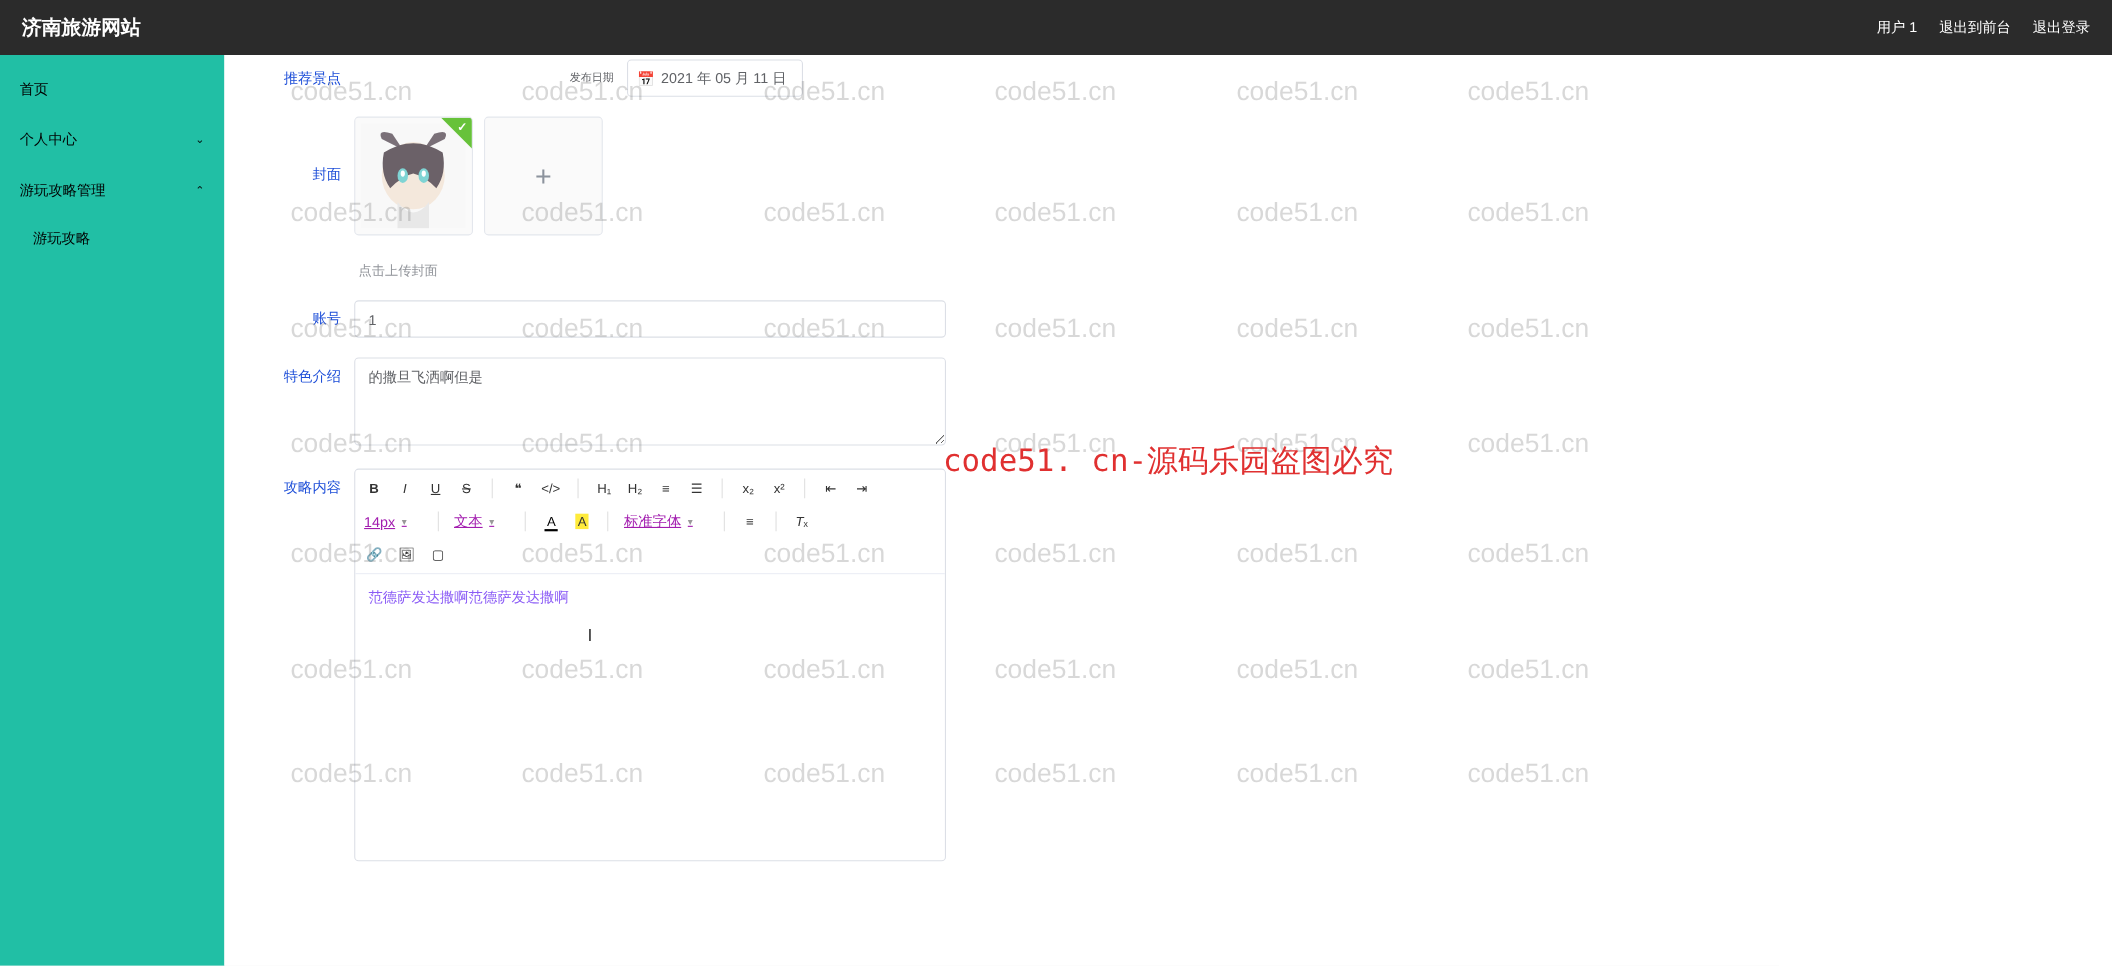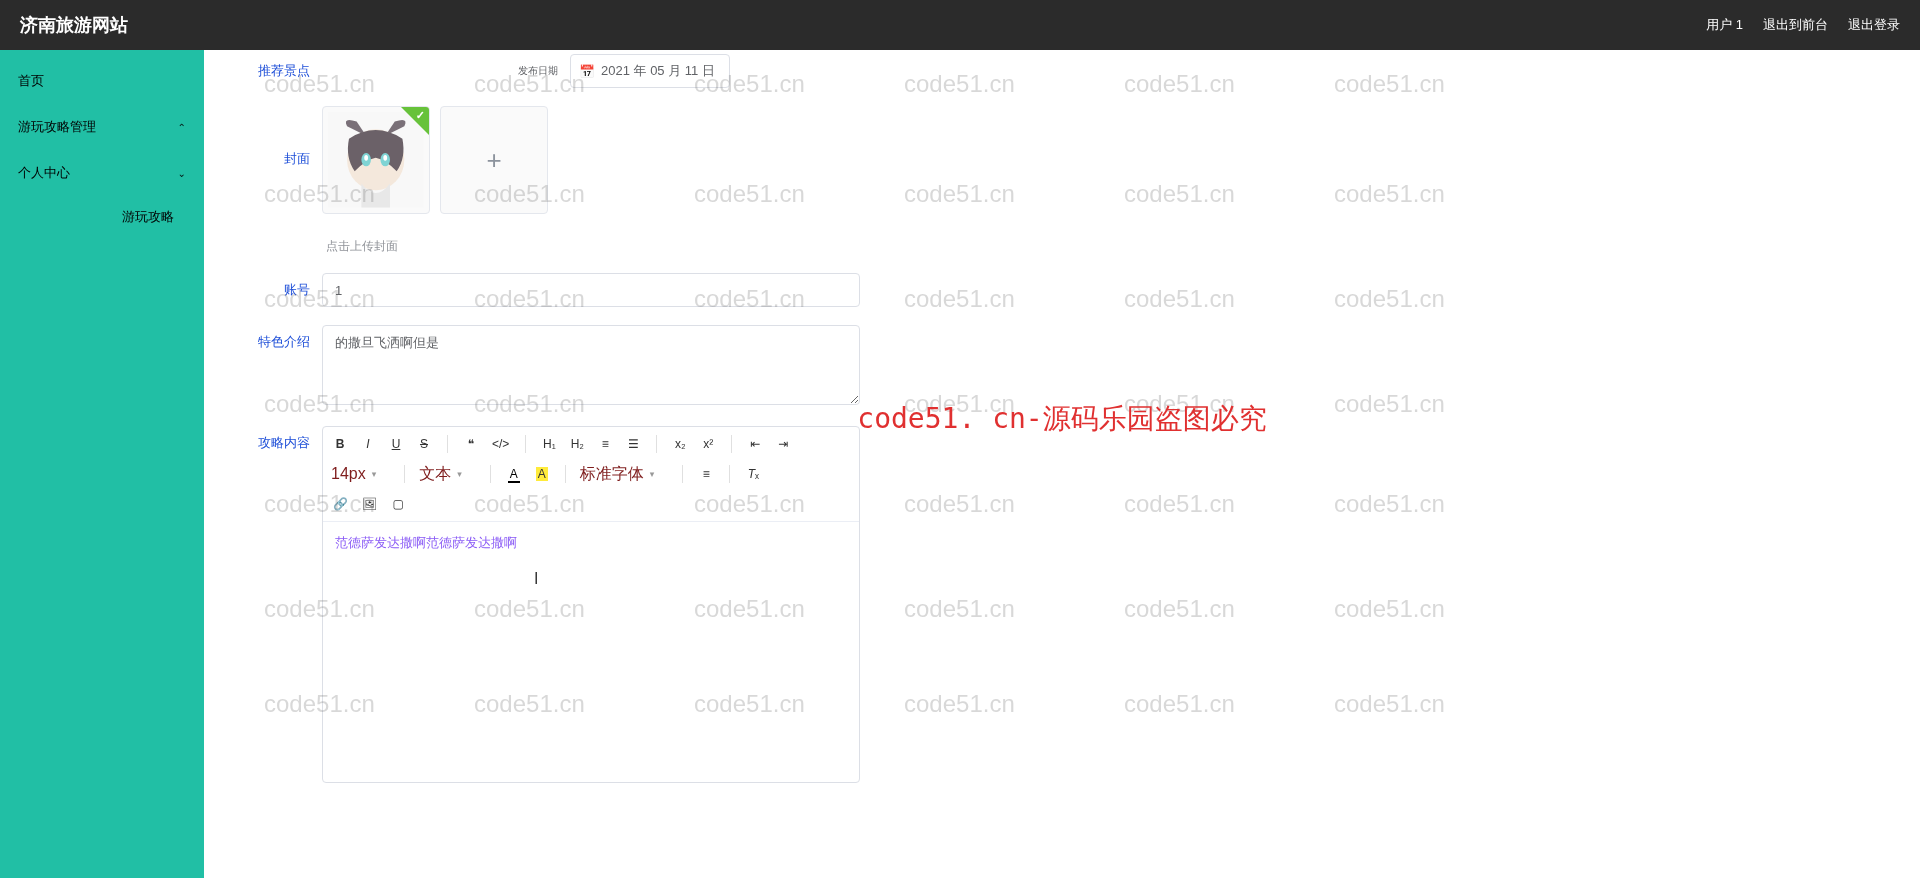--- a/index.html
+++ b/index.html
@@ -7,21 +7,21 @@
 
 .topbar { height: 50px; background: #2b2b2b; display: flex; align-items: center; justify-content: space-between; padding: 0 20px; color: #fff; position: relative; z-index: 10; }
 .topbar-title { font-size: 18px; font-weight: bold; }
 .topbar-right { display: flex; gap: 20px; font-size: 13px; }
 .topbar-right span { cursor: pointer; }
 
 .container { display: flex; height: calc(100vh - 50px); }
 
 .sidebar { width: 204px; background: #21bfa5; color: #000000; padding-top: 8px; overflow-y: auto; flex-shrink: 0; }
 .sidebar-item { padding: 14px 18px; font-size: 13px; cursor: pointer; display: flex; justify-content: space-between; align-items: center; }
-.sidebar-subitem { padding: 12px 30px; font-size: 13px; cursor: pointer; text-align: right; }
+.sidebar-subitem { padding: 12px 30px; font-size: 13px; cursor: pointer; }
 .arrow { font-size: 10px; opacity: 0.9; }
 
 .main { flex: 1; background: #fff; padding: 0 30px 30px 30px; overflow-y: auto; position: relative; }
 .form-row { display: flex; align-items: flex-start; margin-bottom: 18px; }
 .form-label { width: 88px; text-align: right; padding-right: 12px; padding-top: 8px; font-size: 13px; color: #1d4ed8; flex-shrink: 0; }
 .form-control { flex: 1; max-width: 538px; }
 .input { width: 100%; height: 34px; border: 1px solid #dcdfe6; border-radius: 4px; padding: 0 12px; font-size: 13px; color: #606266; outline: none; }
 .textarea { width: 100%; min-height: 80px; border: 1px solid #dcdfe6; border-radius: 4px; padding: 8px 12px; font-size: 13px; color: #606266; outline: none; resize: vertical; font-family: inherit; }
 .row-pair { display: flex; gap: 40px; }
 .date-wrapper { display: flex; align-items: center; }
@@ -38,21 +38,21 @@
 .hint-text { font-size: 12px; color: #909399; margin-top: 6px; margin-left: 4px; }
 
 .editor-box { border: 1px solid #dcdfe6; border-radius: 4px; }
 .editor-toolbar { border-bottom: 1px solid #ebeef5; padding: 6px 8px; display: flex; flex-wrap: wrap; gap: 4px 10px; align-items: center; font-size: 12px; }
 .tb-btn { min-width: 18px; height: 22px; display: inline-flex; align-items: center; justify-content: center; cursor: pointer; color: #333; font-size: 12px; padding: 0 2px; }
 .tb-btn b { font-weight: bold; }
 .tb-btn i { font-style: italic; }
 .tb-btn u { text-decoration: underline; }
 .tb-btn s { text-decoration: line-through; }
 .tb-sep { width: 1px; height: 18px; background: #e0e0e0; margin: 0 4px; }
-.tb-sel { border: none; font-size: 16px; color: #7f1d1d; background: transparent; padding-right: 14px; position: relative; cursor: pointer; display: inline-flex; align-items: center; }
+.tb-sel { border: none; font-size: 13px; color: #a21caf; background: transparent; padding-right: 14px; position: relative; cursor: pointer; display: inline-flex; align-items: center; text-decoration: underline; }
 .tb-sel::after { content: '▾'; color: #999; margin-left: 6px; font-size: 9px; }
 .color-a { color: #000; position: relative; }
 .color-underline { display: block; width: 12px; height: 2px; background: #000; position: absolute; bottom: 2px; left: 50%; transform: translateX(-50%); }
 .bg-a { background: #ffeb3b; padding: 0 2px; }
 .editor-content { min-height: 260px; padding: 12px; font-size: 13px; color: #8b5cf6; }
 
 .watermark { position: absolute; font-size: 24px; color: rgba(100,100,100,0.25); pointer-events: none; font-weight: 500; }
 .center-text { position: absolute; top: 350px; left: 50%; transform: translateX(-50%); font-size: 28px; color: #e03030; font-family: "Microsoft YaHei", monospace; pointer-events: none; z-index: 5; white-space: nowrap; }
 .cursor-caret { position: absolute; font-size: 16px; color: #333; pointer-events: none; }
 </style>
@@ -67,26 +67,26 @@
     <span>退出登录</span>
   </div>
 </div>
 
 <div class="container">
   <div class="sidebar">
     <div class="sidebar-item">
       <span>首页</span>
     </div>
     <div class="sidebar-item">
+      <span>个人中心</span>
+      <span class="arrow">⌄</span>
+    </div>
+    <div class="sidebar-item">
       <span>游玩攻略管理</span>
       <span class="arrow">⌃</span>
-    </div>
-    <div class="sidebar-item">
-      <span>个人中心</span>
-      <span class="arrow">⌄</span>
     </div>
     <div class="sidebar-subitem">
       <span>游玩攻略</span>
     </div>
   </div>
 
   <div class="main">
 
     <div class="row-pair" style="margin-top:4px; margin-bottom:18px;">
       <div style="display:flex; align-items:center;">

